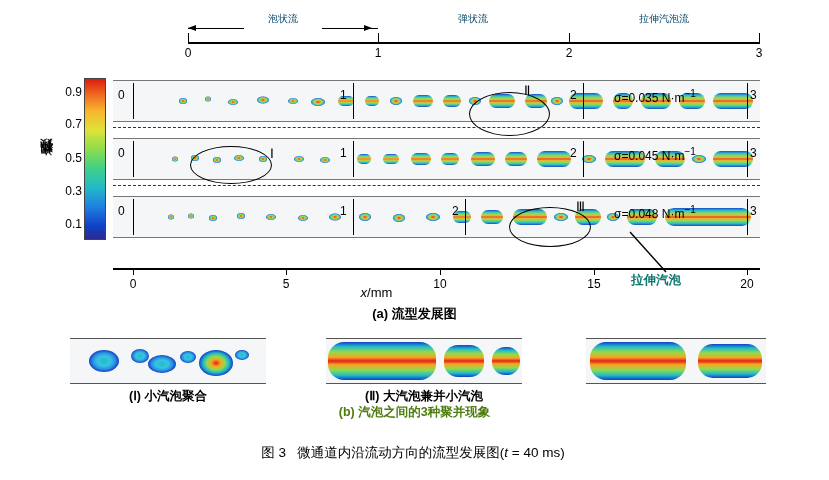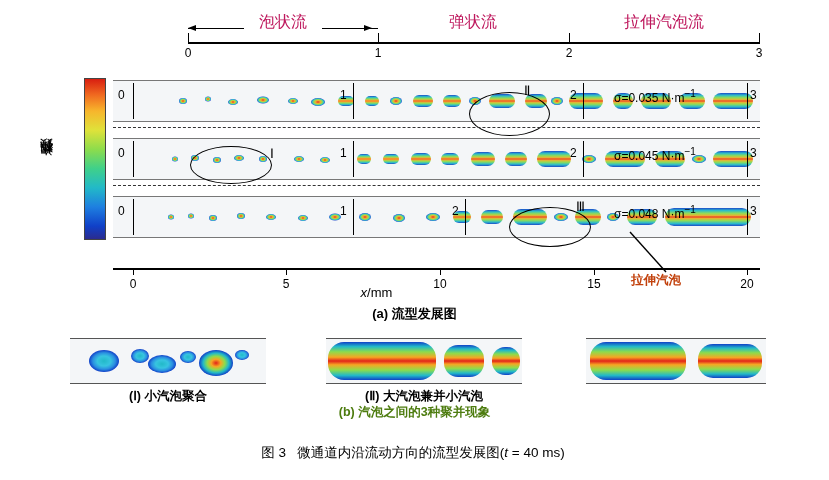--- a/index.html
+++ b/index.html
@@ -37,24 +37,24 @@
   .regime-tick-label {
     position: absolute;
     top: 4px;
     font-size: 12px;
     transform: translateX(-50%);
     color: #000;
   }
   .regime-name {
     position: absolute;
     top: -30px;
-    font-size: 16px;
+    font-size: 10px;
     transform: translateX(-50%);
     white-space: nowrap;
-    color: #be185d;
+    color: #0c4a6e;
   }
   .regime-arrow-l, .regime-arrow-r {
     position: absolute;
     top: -14px;
     height: 1px;
     background: #000;
   }
 
   
   #colorbar {
@@ -210,21 +210,21 @@
     font-size: 13.5px;
     color: #000;
   }
   #fig-title .ital { font-style: italic; }
 
   
   #stretch-note {
     left: 631px; top: 272px;
     font-size: 12.5px;
     font-weight: bold;
-    color: #c2410c;
+    color: #0f766e;
     white-space: nowrap;
   }
   #stretch-leader {
     left: 0; top: 0;
     width: 829px; height: 480px;
     pointer-events: none;
   }
 </style>
 </head>
 <body>
@@ -251,20 +251,27 @@
     <div class="regime-arrow-l" style="left:0px;width:56px;"></div>
     <div class="regime-arrow-r" style="left:134px;width:56px;"></div>
     <svg class="abs" style="left:-6px;top:-20px;width:600px;height:14px;overflow:visible;">
       <polygon points="6,6 14,3 14,9" fill="#000"></polygon>
       <polygon points="190,6 182,3 182,9" fill="#000"></polygon>
     </svg>
   </div>
 
   <div class="abs" id="cb-title">汽相体积分数</div>
   <div class="abs" id="colorbar"></div>
+  <div class="abs" style="left:60px;top:78px;width:22px;height:160px;">
+    <div class="cb-label" style="top:14px;">0.9</div>
+    <div class="cb-label" style="top:46px;">0.7</div>
+    <div class="cb-label" style="top:80px;">0.5</div>
+    <div class="cb-label" style="top:113px;">0.3</div>
+    <div class="cb-label" style="top:146px;">0.1</div>
+  </div>
 
   <div class="panel-wrap" style="top:80px;">
     <svg width="647" height="40">
       <defs>
         <radialGradient id="g1" cx="50%" cy="50%" r="50%">
           <stop offset="0%" stop-color="#e2231a"></stop>
           <stop offset="35%" stop-color="#f6a623"></stop>
           <stop offset="60%" stop-color="#8ddc4c"></stop>
           <stop offset="82%" stop-color="#22b9c8"></stop>
           <stop offset="100%" stop-color="#1040c8"></stop>

